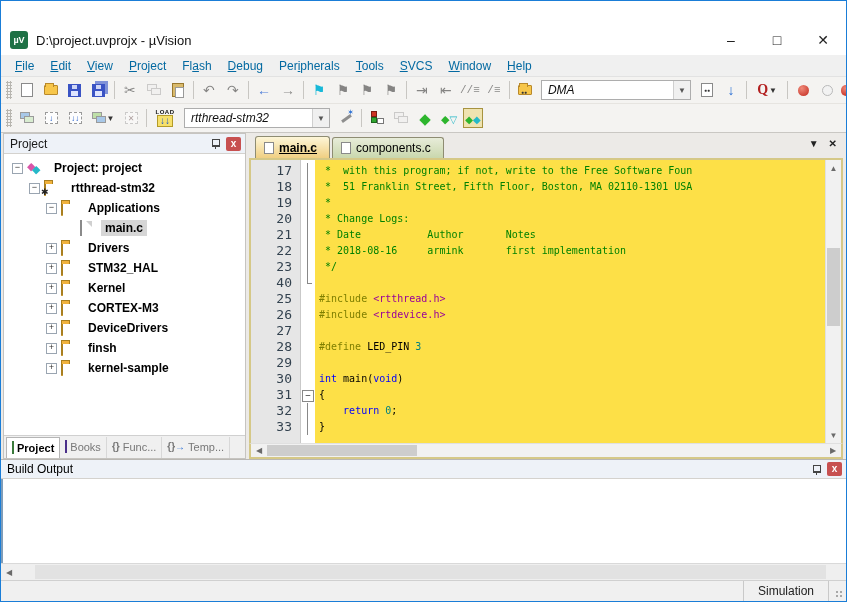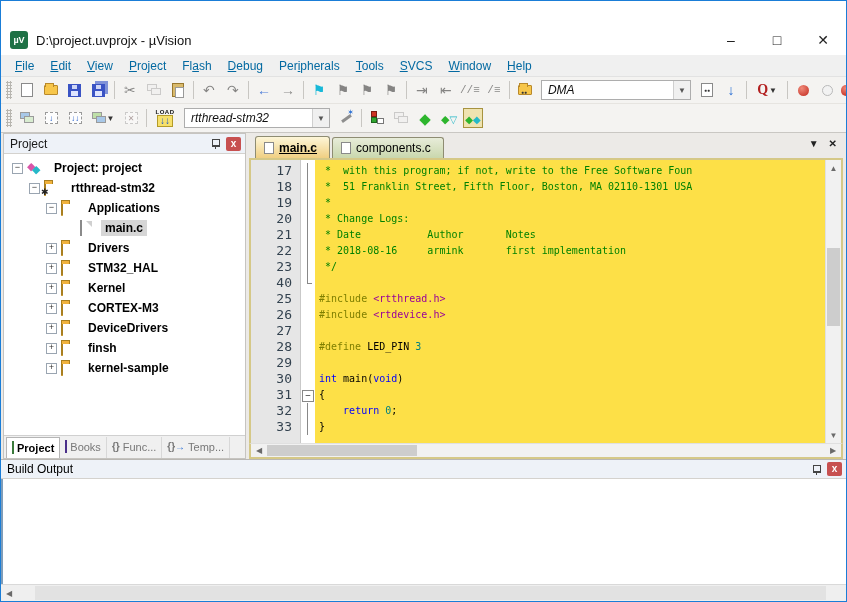--- a/index.html
+++ b/index.html
@@ -538,14 +538,19 @@
     <span class="xbtn">x</span>
   </div>
   <div class="bo-content"></div>
   <div class="bo-hscroll">
     <div class="sb-btn" style="width:16px">◀</div>
     <div class="htrack">
         <div class="hthumb"></div>
       </div>
   </div>
 
+  <div class="statusbar">
+    <div class="sb-spacer"></div>
+    <div class="sb-cell">Simulation</div>
+    <div class="sb-grip"></div>
+  </div>
 
 </div>
 
 </body></html>

